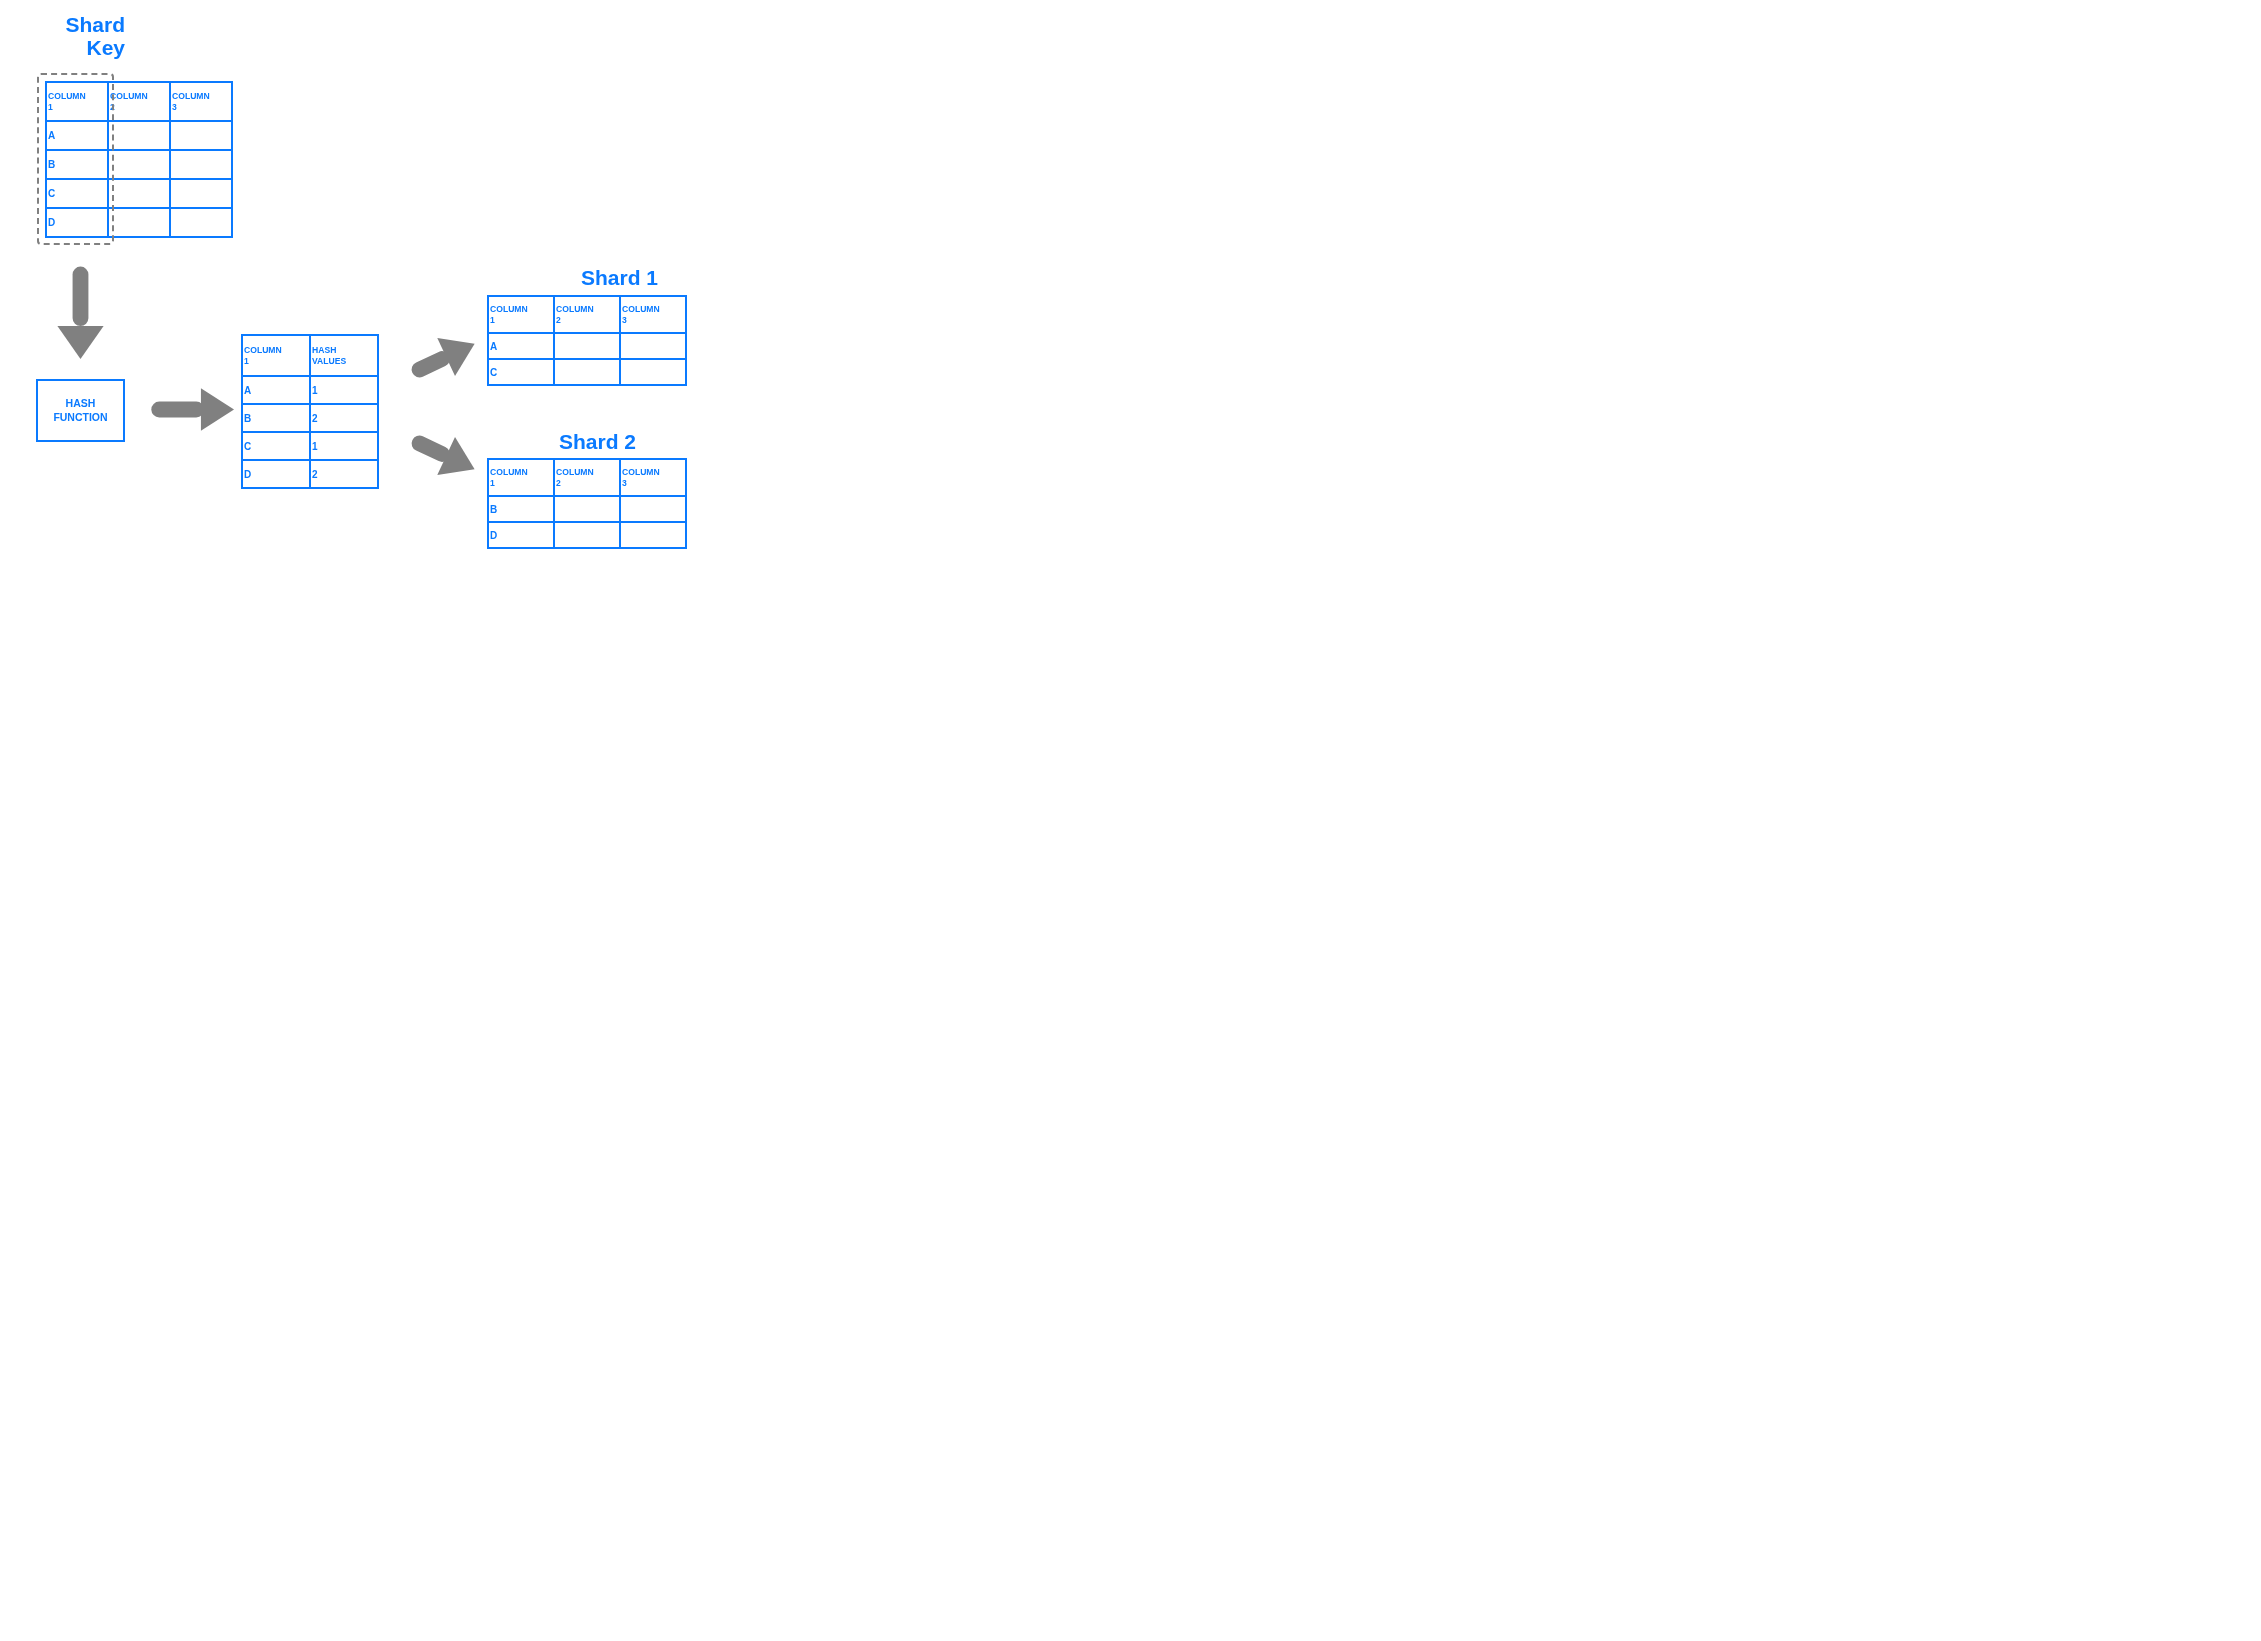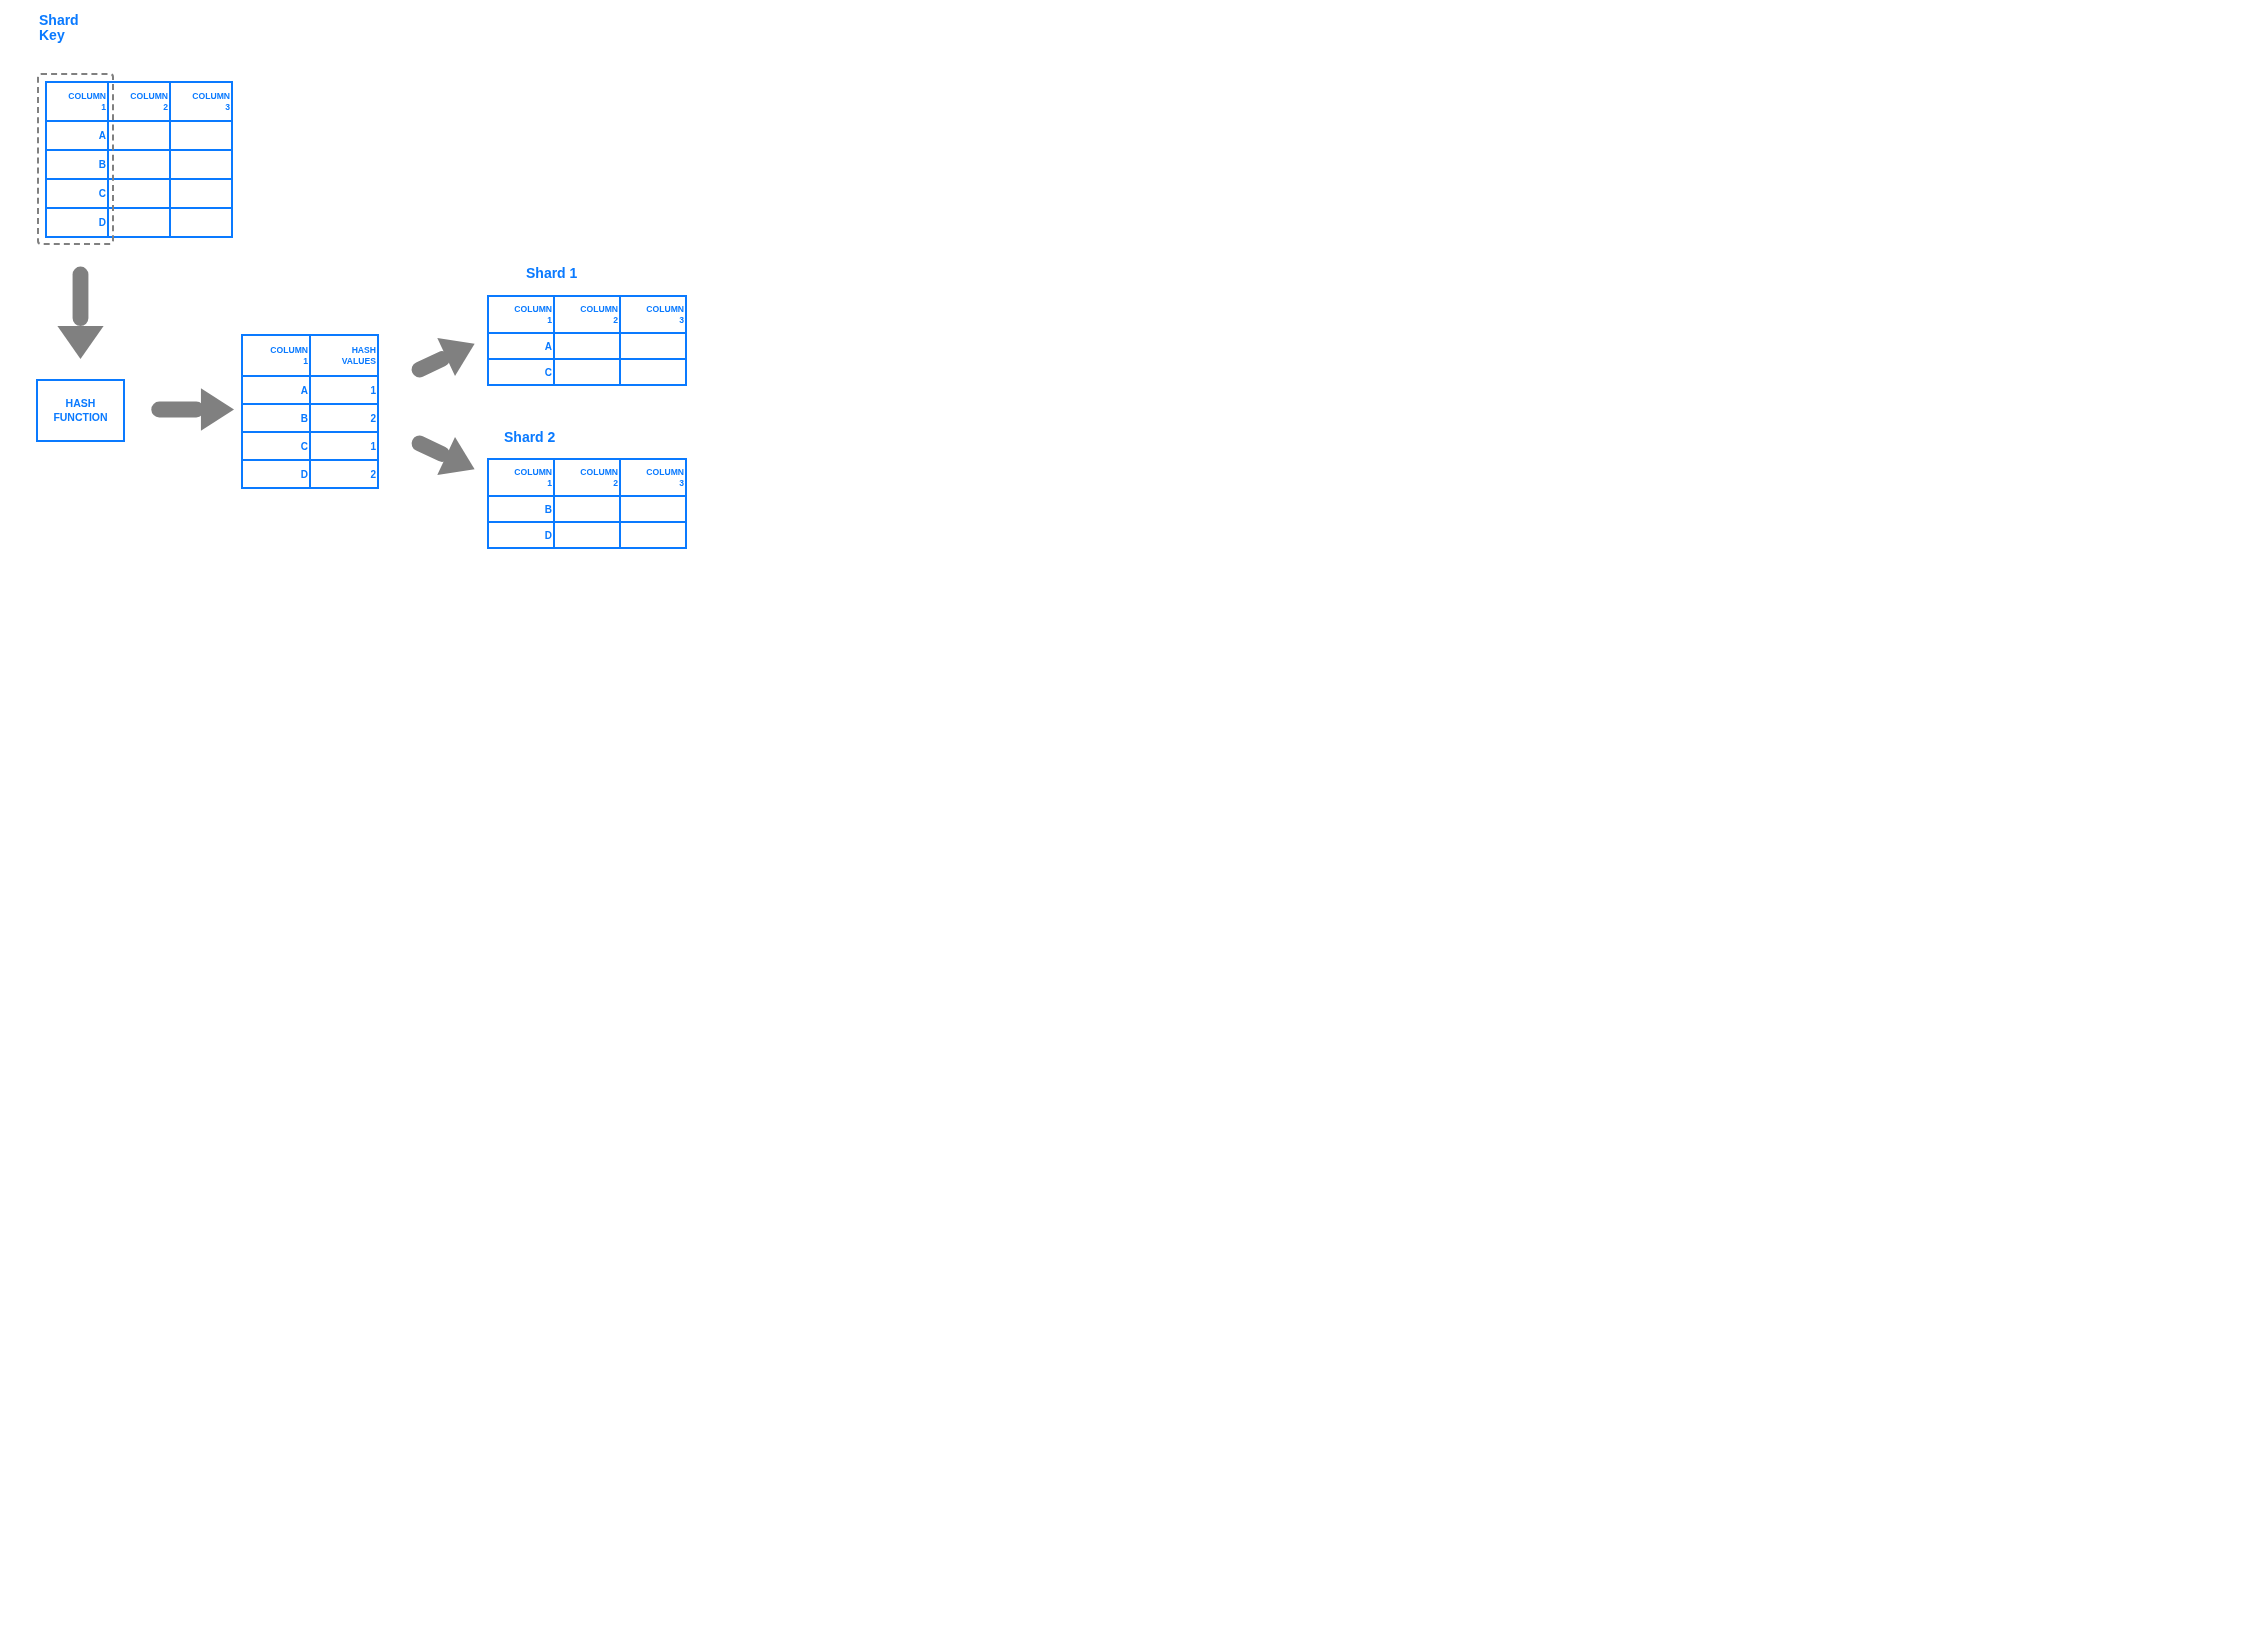--- a/index.html
+++ b/index.html
@@ -14,37 +14,37 @@
     background: #ffffff;
     font-family: Arial, Helvetica, sans-serif;
     width: 842px;
     height: 612px;
     position: relative;
   }
 
   .title {
     position: absolute;
     color: var(--blue);
-    font-size: 14px;
+    font-size: 21px;
     font-weight: 700;
-    text-align: left;
+    text-align: right;
     line-height: 1.1;
   }
 
   
   .source-table { position: absolute; left: 45px; top: 81px; }
   table.tbl {
     border-collapse: collapse;
     font-family: Arial, sans-serif;
     font-weight: 700;
     color: var(--blue);
   }
   table.tbl th, table.tbl td {
     border: var(--border-width) solid var(--blue);
-    text-align: right;
+    text-align: left;
     vertical-align: middle;
   }
   .src th { width: 62px; height: 39px; font-size: 8.6px; line-height: 1.2; }
   .src td { width: 62px; height: 29px; font-size: 10px; }
 
   .shard-key-box {
     position: absolute;
     left: 37px; top: 73px;
     width: 77px; height: 172px;
     border: 2px dashed var(--gray);

